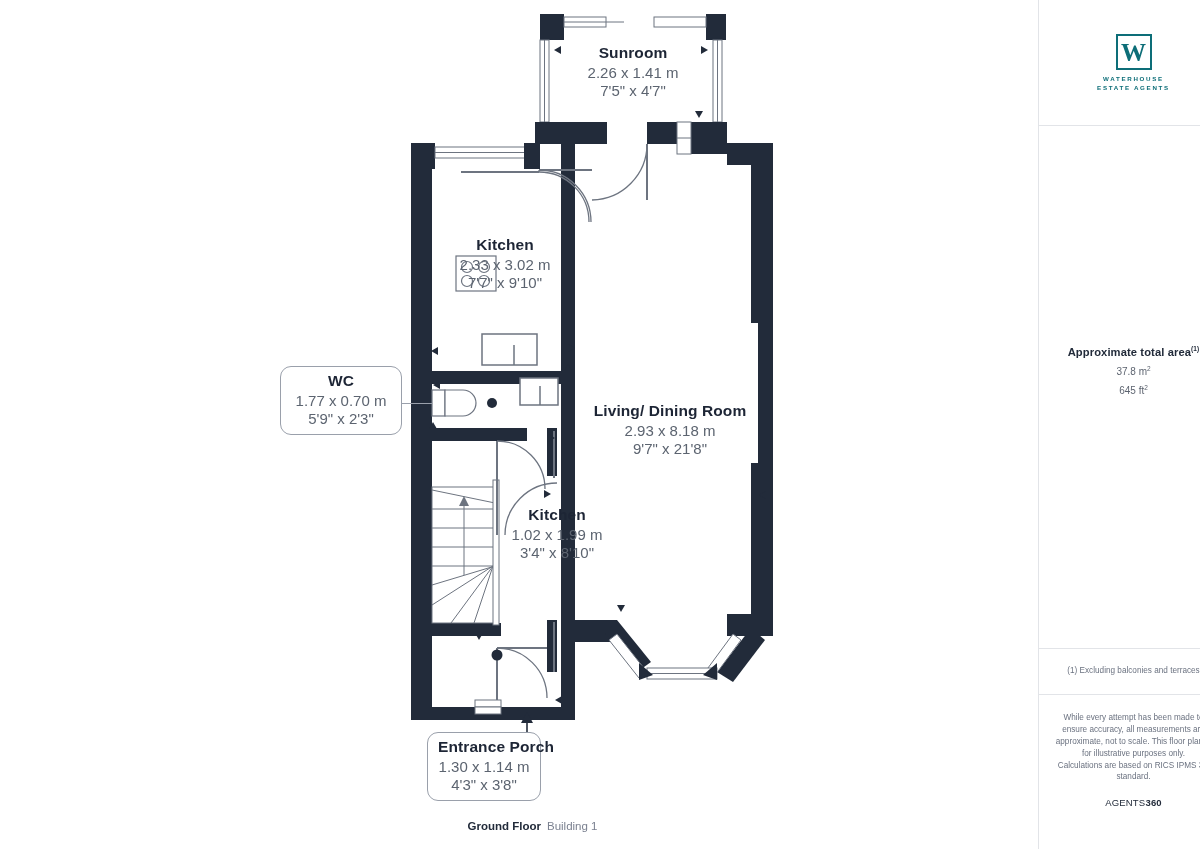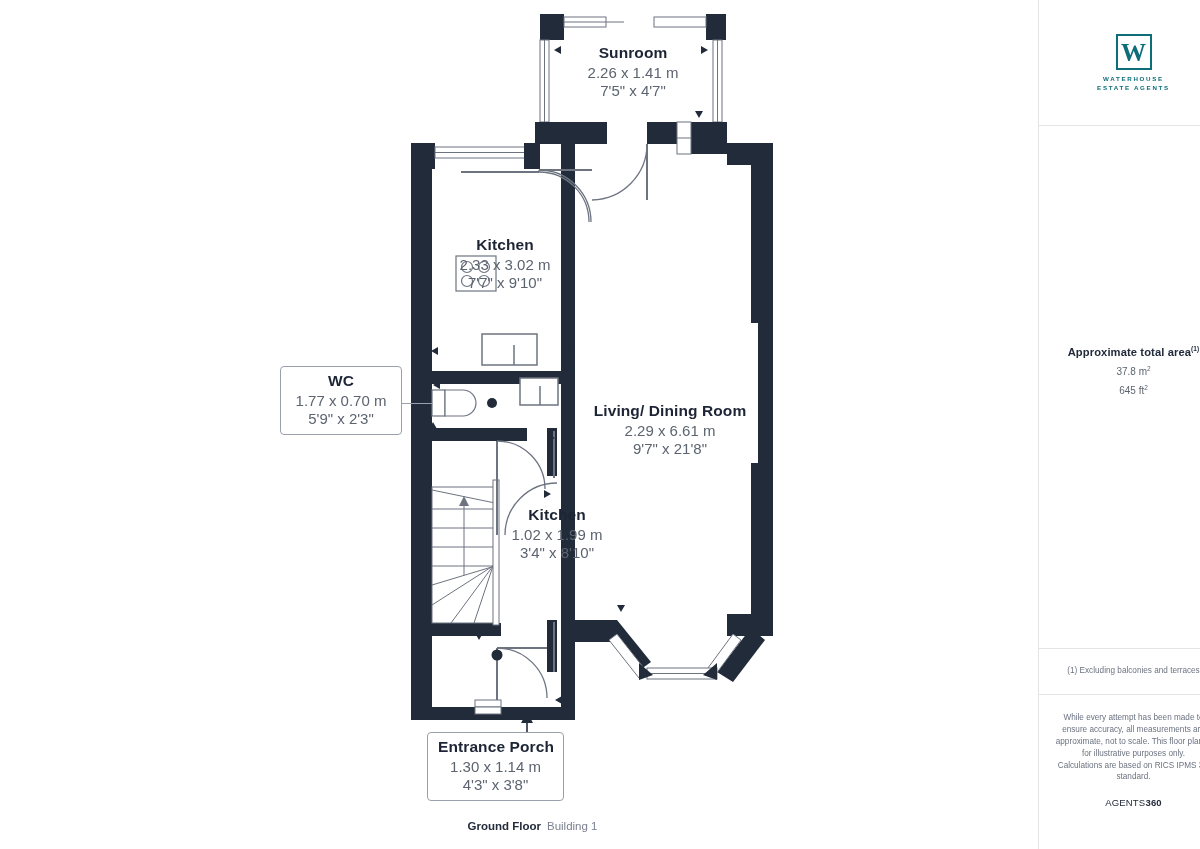--- a/index.html
+++ b/index.html
@@ -71,21 +71,21 @@
   #plan{position:absolute;left:0;top:0;width:1011px;height:820px;}
   #plan svg{display:block;}
 
   
   .lbl{position:absolute;text-align:center;}
   .lbl .name{font-size:15.5px;font-weight:bold;color:#1d2535;letter-spacing:.1px;white-space:nowrap;}
   .lbl .dimm{font-size:15px;color:#5c6470;margin-top:2px;white-space:nowrap;}
   .lbl .dimf{font-size:15px;color:#5c6470;margin-top:1px;white-space:nowrap;}
 
   .boxed{
-    border:1px solid #9aa0ab;border-radius:4px;background:#fff;
+    border:1px solid #9aa0ab;border-radius:11px;background:#fff;
     padding:5px 10px 7px;box-sizing:border-box;
   }
   .leader{position:absolute;background:#9aa0ab;}
 </style>
 </head>
 <body>
 
 <div id="page">
 
   <div id="plan">
@@ -309,31 +309,31 @@
 
   <div class="lbl boxed" style="left:253px;top:366px;width:122px;">
     <div class="name">WC</div>
     <div class="dimm">1.77 x 0.70 m</div>
     <div class="dimf">5'9" x 2'3"</div>
   </div>
   <div class="leader" style="left:375px;top:403px;width:30px;height:1px;"></div>
 
   <div class="lbl" style="left:538px;top:402px;width:210px;">
     <div class="name">Living/ Dining Room</div>
-    <div class="dimm">2.29 x 6.61 m</div>
+    <div class="dimm">2.93 x 8.18 m</div>
     <div class="dimf">9'7" x 21'8"</div>
   </div>
 
   <div class="lbl" style="left:455px;top:506px;width:150px;">
     <div class="name">Kitchen</div>
     <div class="dimm">1.02 x 1.99 m</div>
     <div class="dimf">3'4" x 8'10"</div>
   </div>
 
-  <div class="lbl boxed" style="left:400px;top:732px;width:137px;">
+  <div class="lbl boxed" style="left:400px;top:732px;width:114px;">
     <div class="name">Entrance Porch</div>
     <div class="dimm">1.30 x 1.14 m</div>
     <div class="dimf">4'3" x 3'8"</div>
   </div>
 
   <div id="floor-caption">
     <span class="ff">Ground Floor</span><span class="bd">Building 1</span>
   </div>
 
   <div id="panel">

